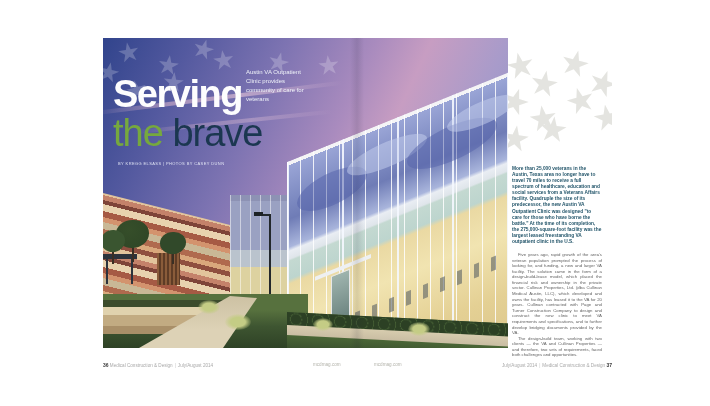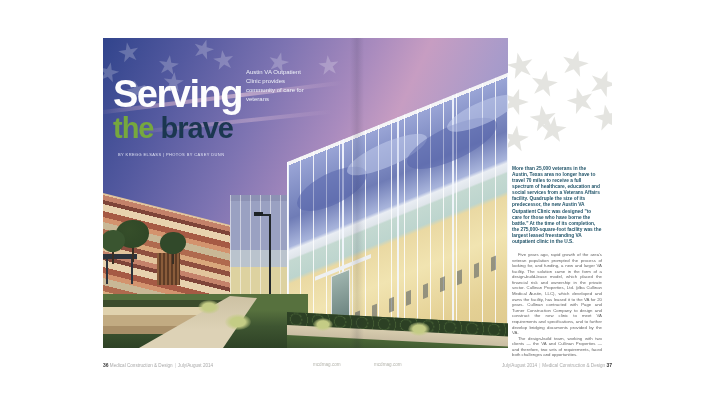--- a/index.html
+++ b/index.html
@@ -81,21 +81,21 @@
   #base-path{top:287px;height:12px;background:linear-gradient(180deg,#d7ccae,#c6baa0);}
   #front-grass{top:297px;height:18px;background:linear-gradient(180deg,#4a6636,#35492b);}
   .tuft{position:absolute;border-radius:50%;background:radial-gradient(ellipse at center,#c4cc85 0 40%,rgba(180,190,110,0) 75%);}
 
   #gutter-shadow{position:absolute;left:247px;top:0;width:14px;height:310px;
     background:linear-gradient(90deg,rgba(30,30,50,0),rgba(30,30,50,.12),rgba(30,30,50,0));}
 
   
   #title-block{position:absolute;left:10px;top:38px;z-index:9;}
   #title-line1{font-weight:bold;font-size:38px;line-height:.95;color:#fdfdfe;letter-spacing:-1.5px;}
-  #title-line2{font-weight:bold;font-size:29px;line-height:1;letter-spacing:-1px;margin-top:2px;}
+  #title-line2{font-weight:normal;font-size:38px;line-height:1;letter-spacing:-1px;margin-top:2px;}
   #title-the{color:#76a83e;}
   #title-brave{color:#1b3750;}
   #byline{margin-top:9px;margin-left:5px;font-size:4px;letter-spacing:.4px;color:rgba(236,240,252,.9);}
 
   #photo-caption{position:absolute;left:143px;top:30px;width:64px;z-index:9;
     font-size:6px;line-height:1.5;color:#eef1f8;}
 
   
   #starfield{position:absolute;left:508px;top:20px;width:104px;height:148px;overflow:hidden;}
   .pagestar{position:absolute;color:#e4e4e0;font-size:34px;line-height:1;}

